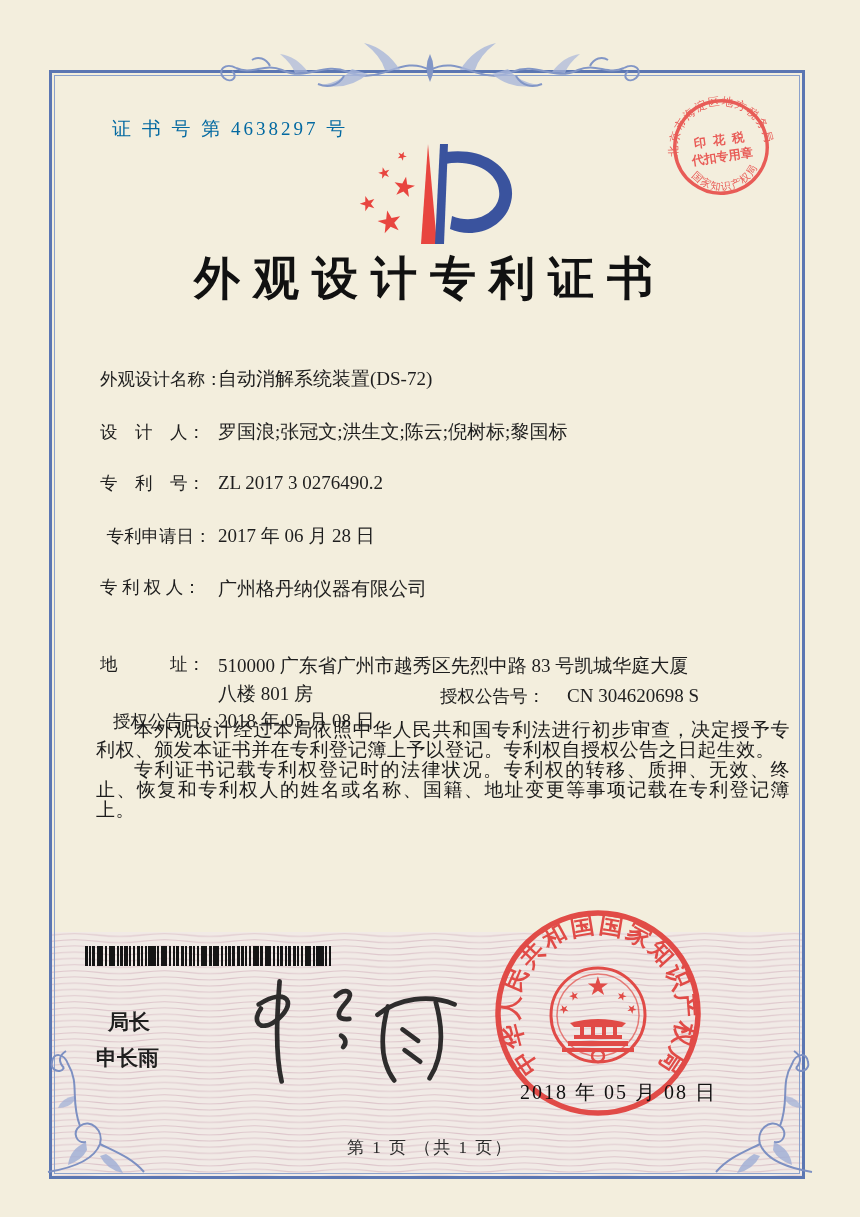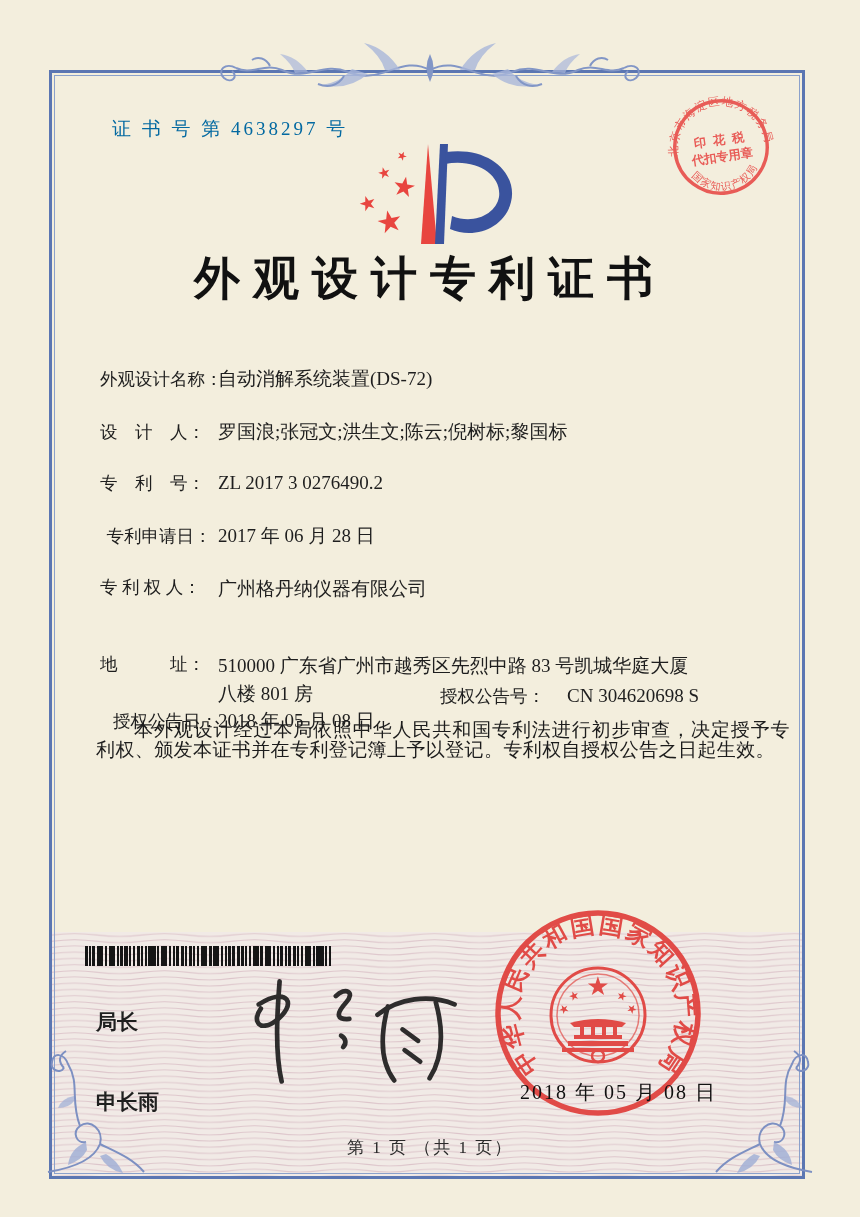--- a/index.html
+++ b/index.html
@@ -32,21 +32,21 @@
   .paras{position:absolute;left:96px;top:720px;width:694px;z-index:4;color:#1c1c1c;}
   .paras p{margin:0;font-size:19px;line-height:20px;text-indent:2em;text-align:justify;letter-spacing:.4px;}
   
   .barcode{position:absolute;left:85px;top:946px;width:246px;height:20px;z-index:4;
     background:
       repeating-linear-gradient(90deg,#151515 0 2px,transparent 2px 4px),
       repeating-linear-gradient(90deg,#151515 0 1px,transparent 1px 7px),
       repeating-linear-gradient(90deg,#151515 0 3px,transparent 3px 13px);}
   .director{position:absolute;left:96px;z-index:4;font-family:"Liberation Sans","DejaVu Sans",sans-serif;
             font-size:21px;font-weight:600;color:#1f1f1f;}
-  .director.t{top:1008px;} .director.n{top:1088px;}
+  .director.t{top:1008px;margin-left:12px;} .director.n{top:1044px;}
   .signature{position:absolute;left:215px;top:975px;z-index:5;}
   .big-seal{position:absolute;left:488px;top:903px;z-index:4;opacity:.93;}
   .seal-date{position:absolute;left:520px;top:1079px;font-size:20px;letter-spacing:2px;color:#111;z-index:5;}
   .footer{position:absolute;left:0;right:0;top:1136px;text-align:center;font-size:17px;
           letter-spacing:2px;color:#2a2a2a;z-index:4;}
   svg text{font-family:"Liberation Serif","DejaVu Serif",serif;}
 </style>
 </head>
 <body>
 
@@ -147,20 +147,21 @@
 <div class="row r-patentee"><span class="lb">专 利 权 人：</span><span class="val2"><span>广州格丹纳仪器有限公司</span><br></span></div>
 
 <div class="row r-address"><span class="lb">地　　　址：</span><span class="val2"><span>510000 广东省广州市越秀区先烈中路 83 号凯城华庭大厦</span><br><span>八楼 801 房</span></span></div>
 
 <div class="row r-grantdate"><span class="lb">授权公告日：</span><span>2018 年 05 月 08 日</span></div>
 
 <div class="row r-grantno"><span class="lb">授权公告号：</span><span>CN 304620698 S</span></div>
 
 <div class="paras">
   <p>本外观设计经过本局依照中华人民共和国专利法进行初步审查，决定授予专利权、颁发本证书并在专利登记簿上予以登记。专利权自授权公告之日起生效。</p>
+  <p>专利证书记载专利权登记时的法律状况。专利权的转移、质押、无效、终止、恢复和专利权人的姓名或名称、国籍、地址变更等事项记载在专利登记簿上。</p>
 </div>
 
 <div class="barcode"></div>
 
 <div class="director t">局长</div>
 <div class="director n">申长雨</div>
 
 <svg class="signature" width="250" height="115" viewBox="0 0 240 110">
   <g fill="none" stroke="#141414" stroke-width="4.5" stroke-linecap="round" opacity=".88">
     <path d="M62,6 C60,32 57,72 64,102"></path>

